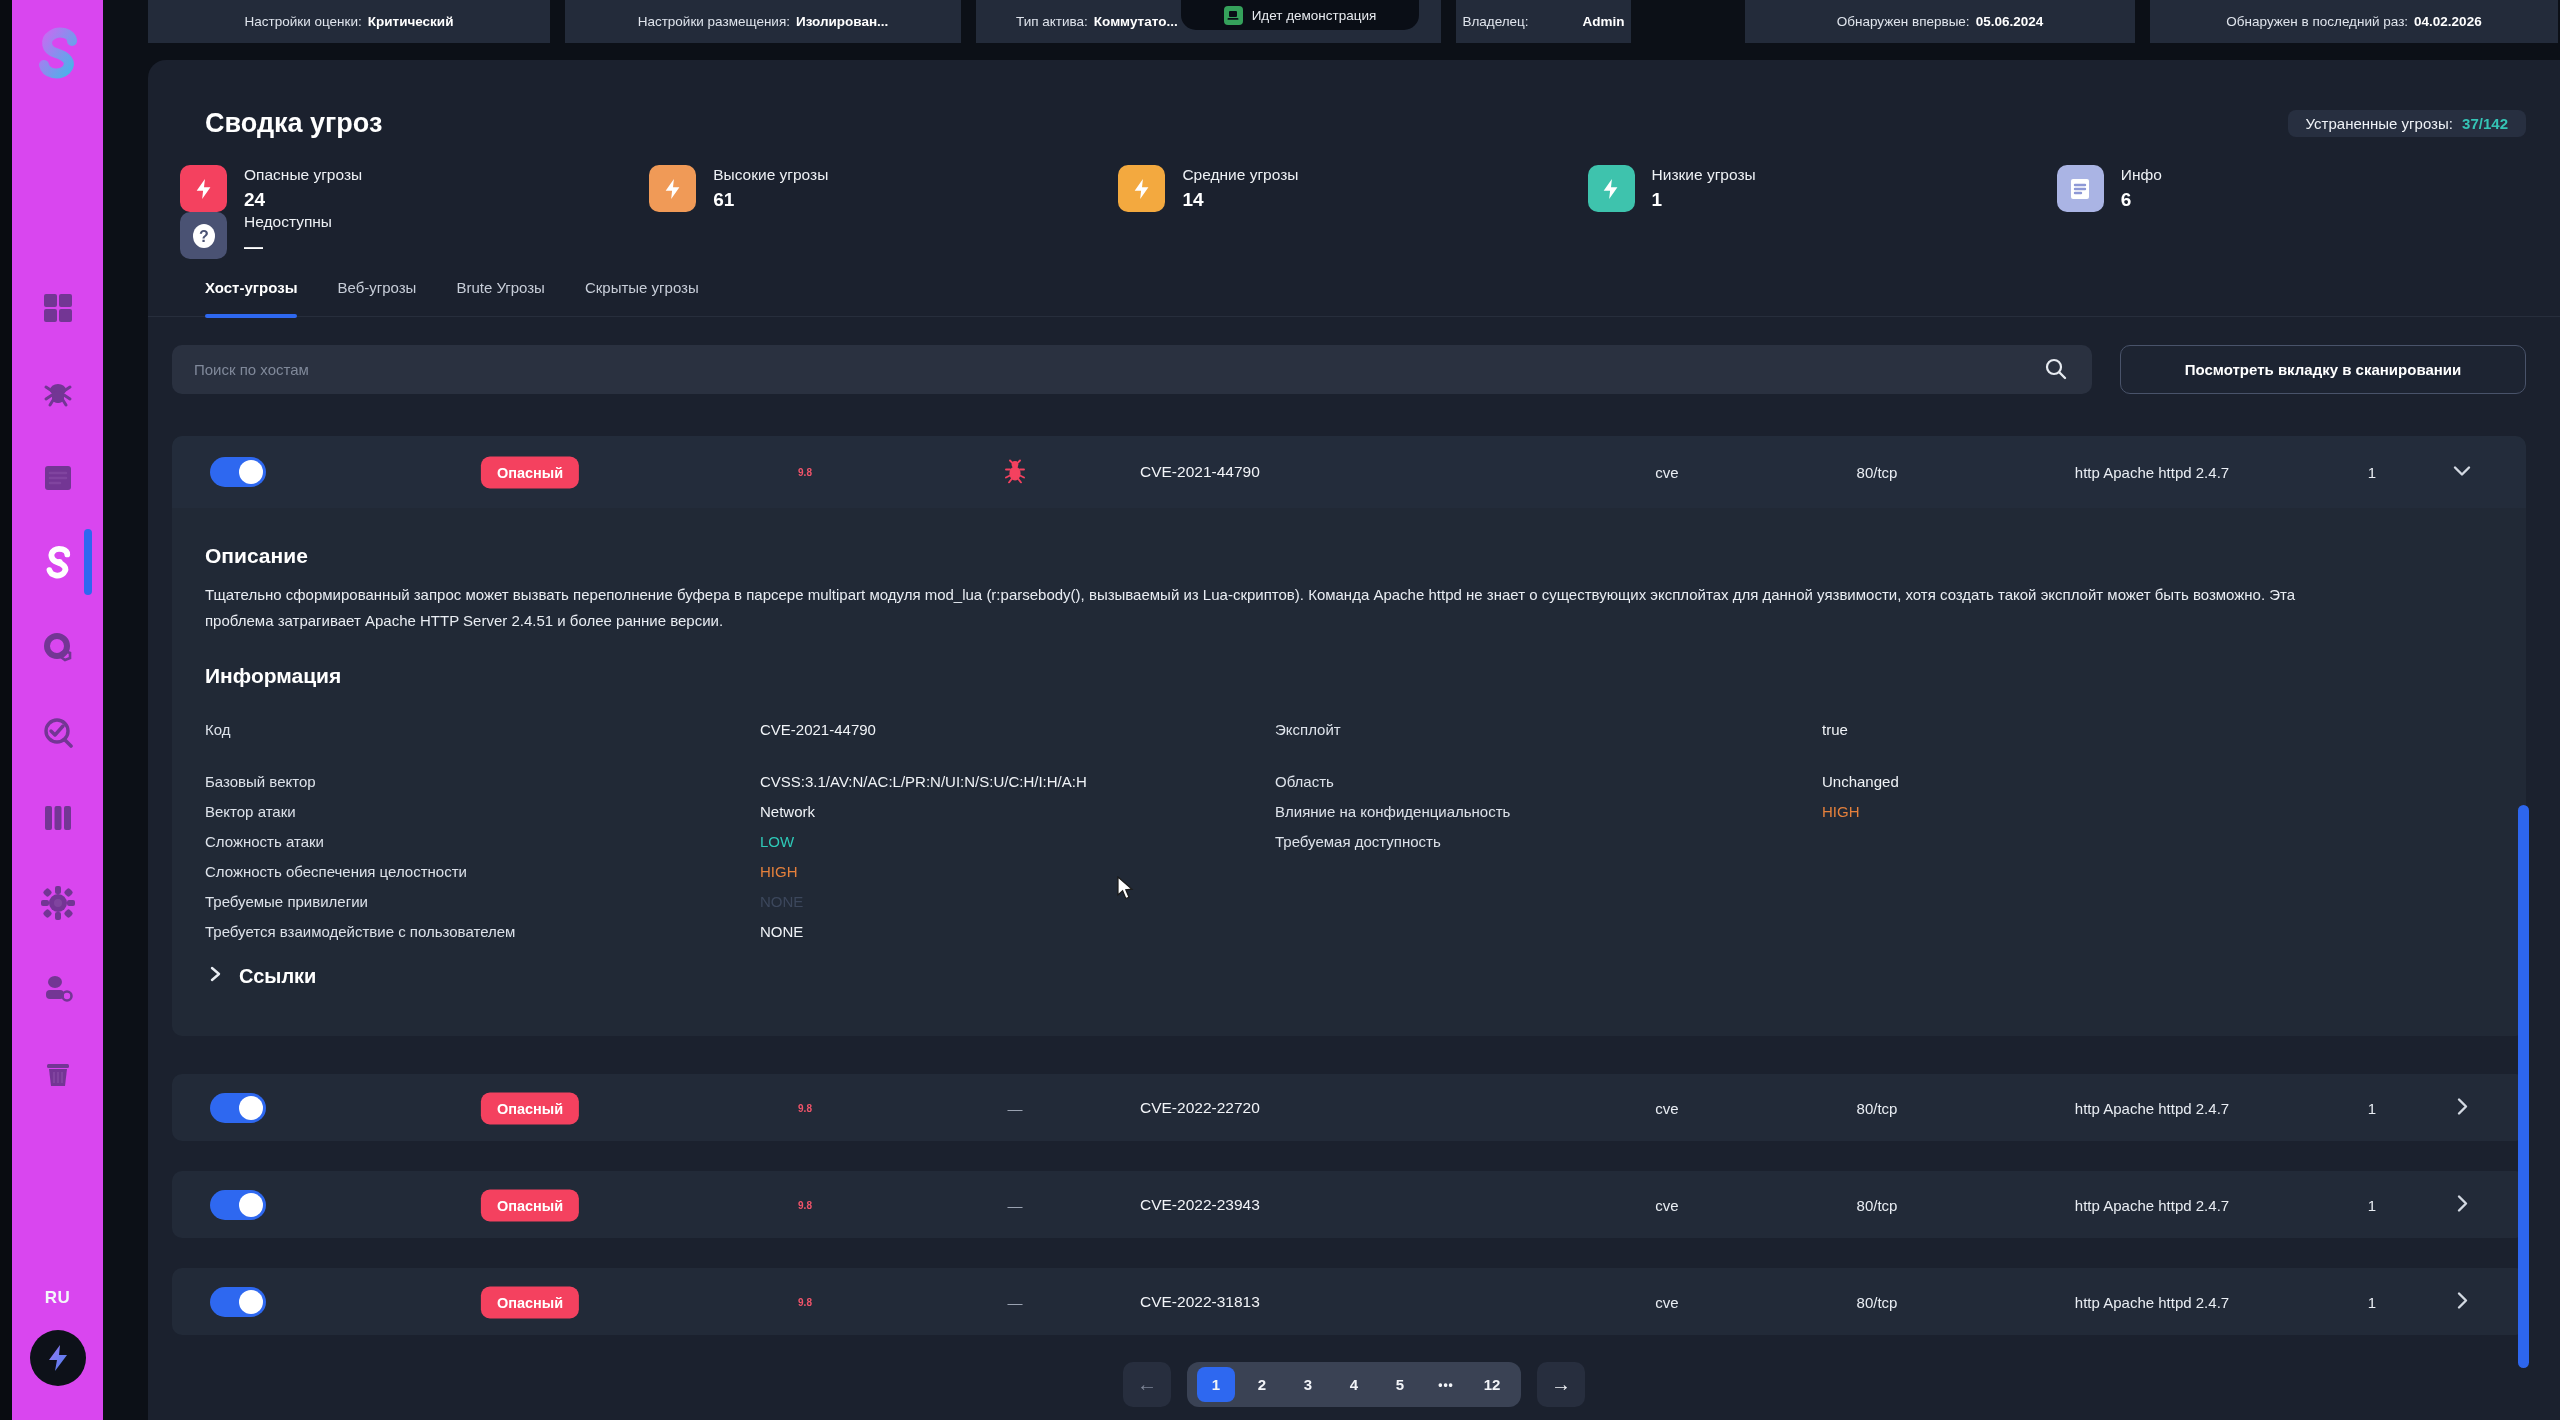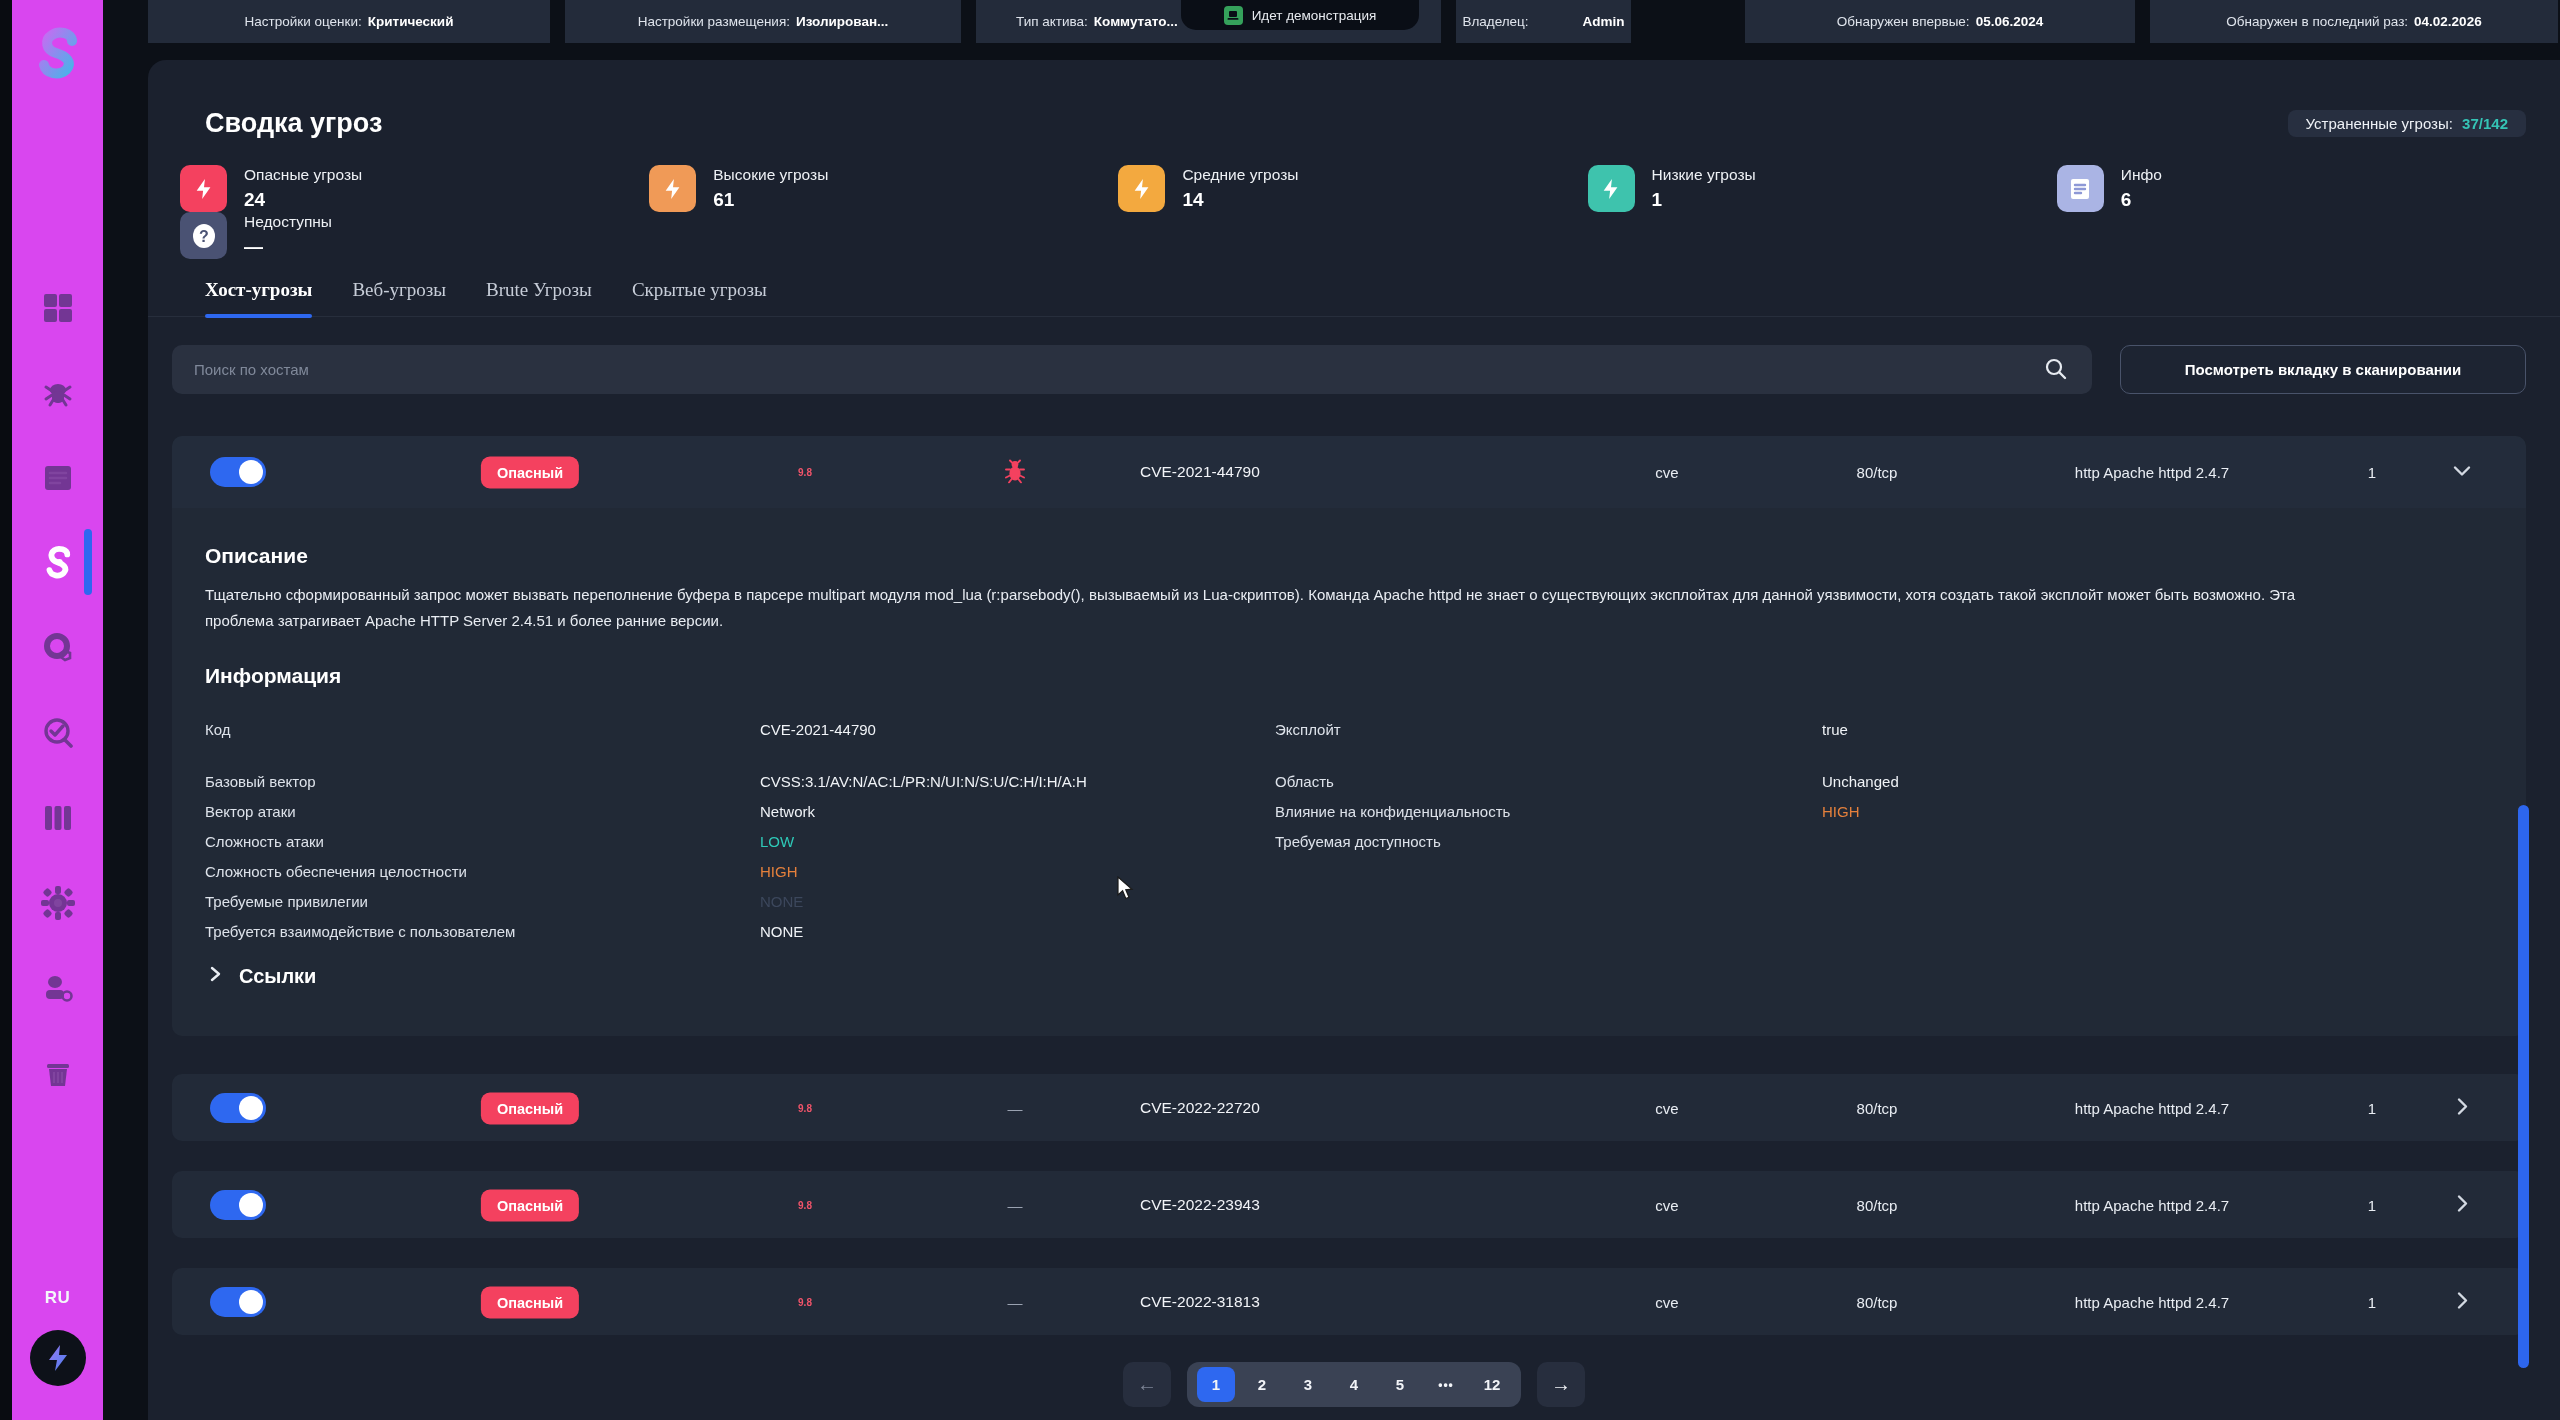--- a/index.html
+++ b/index.html
@@ -43,21 +43,21 @@
   .resolved-pill { background:#272f40; border-radius:8px; padding:5px 18px; font-size:15px; color:#eef1f6; }
   .resolved-pill b { color:#35c4b5; font-weight:700; margin-left:5px; }
 
   .cards { display:grid; grid-template-columns:repeat(5,1fr); margin:24px 34px 0 32px; height:70px; }
   .card { display:flex; align-items:center; gap:17px; }
   .card-ic { width:47px; height:47px; border-radius:10px; display:flex; align-items:center; justify-content:center; flex:0 0 auto; }
   .card-label { font-size:15.5px; color:#eef1f5; }
   .card-value { font-size:19px; font-weight:700; color:#ffffff; margin-top:5px; }
 
   .tabs { margin-top:40px; height:42px; border-bottom:1px solid #272e3c; padding-left:57px; display:flex; gap:40px; }
-  .tab { font-size:19px; color:#c7cdd8; position:relative; cursor:pointer; padding-top:4px;font-family:Liberation Serif, serif; }
+  .tab { font-size:15px; color:#c7cdd8; position:relative; cursor:pointer; padding-top:4px; }
   .tab.active { color:#ffffff; font-weight:700; }
   .tab.active::after { content:""; position:absolute; left:0; right:0; bottom:-2px; height:4px; border-radius:3px; background:#2e68f0; }
 
   .search-row { margin:28px 34px 0 24px; height:49px; display:flex; gap:28px; }
   .search-wrap { position:relative; flex:1; }
   .search-input { width:100%; height:49px; background:#2a3140; border:none; border-radius:10px; padding:0 60px 0 22px;
                   font-size:15px; color:#e9edf3; font-family:"Liberation Sans", sans-serif; outline:none; }
   .search-input::placeholder { color:#80899a; }
   .search-ic { position:absolute; right:24px; top:12px; cursor:pointer; }
   .scan-btn { width:406px; height:49px; border-radius:10px; border:1px solid #49536a; background:#1d2432;

